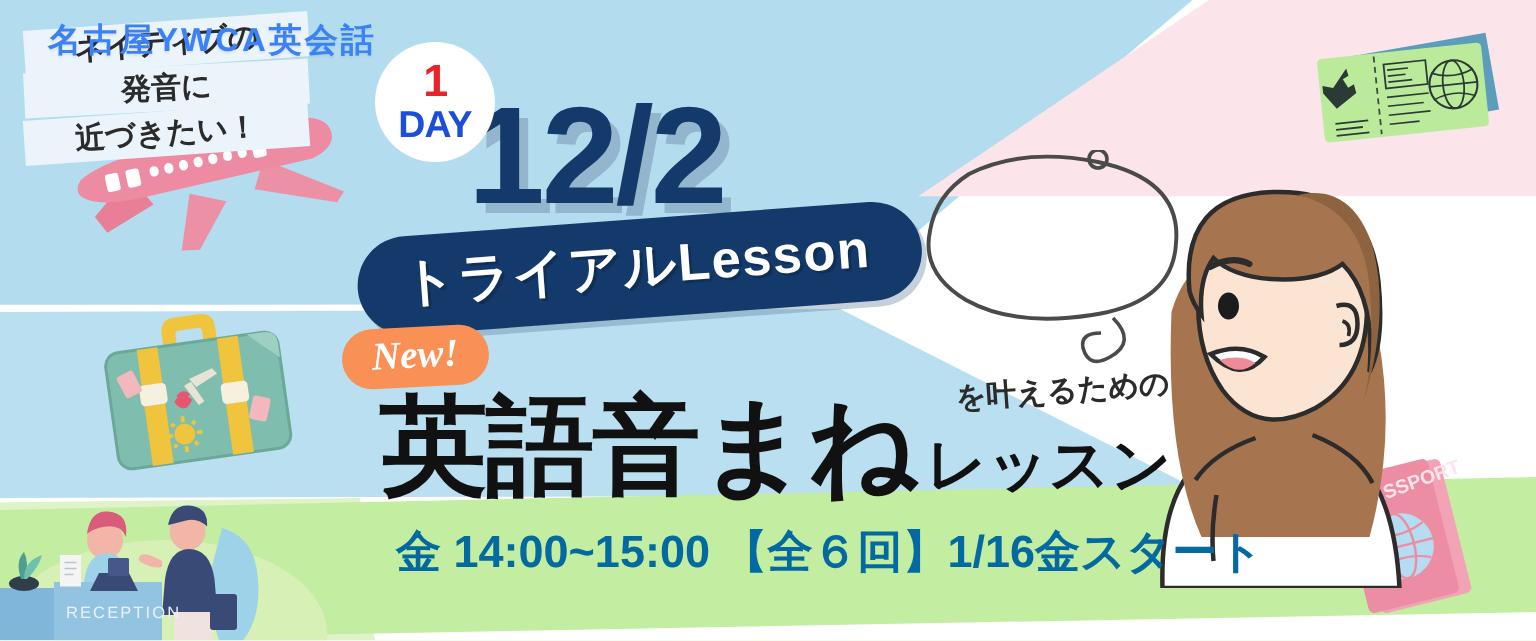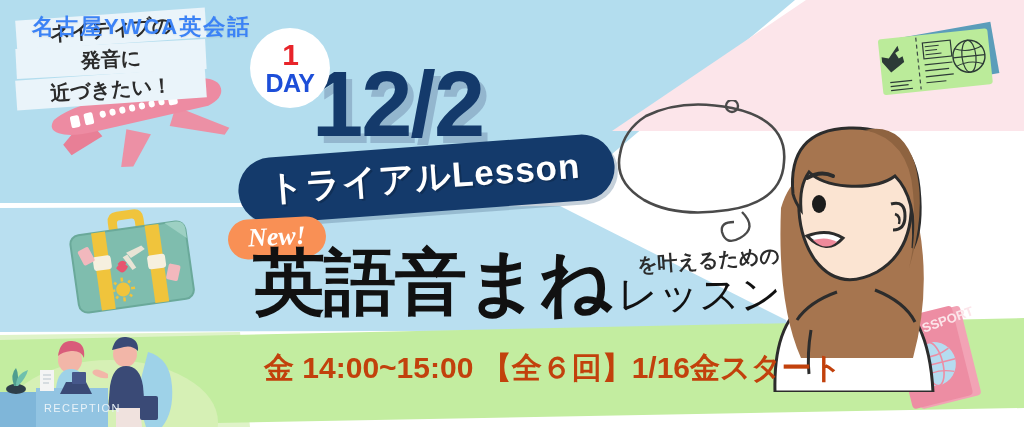--- a/index.html
+++ b/index.html
@@ -124,30 +124,30 @@
     z-index:13;
   }
   #new-badge span{
     color:#ffffff;font-size:26px;font-weight:bold;
     font-style:italic;white-space:nowrap;
     font-family:"Liberation Serif",serif;
   }
 
   
   #headline{
-    position:absolute;left:253px;top:246px;
+    position:absolute;left:253px;top:262px;
     z-index:13;display:flex;align-items:flex-end;
     white-space:nowrap;
   }
   #headline .main{
     font-size:72px;font-weight:bold;color:#111111;
     line-height:1;letter-spacing:-1px;
   }
   #headline .sub{
-    font-size:40px;font-weight:normal;color:#111111;
+    font-size:40px;font-weight:bold;color:#111111;
     line-height:1;margin-left:6px;margin-bottom:4px;
     letter-spacing:0px;
   }
 
   
   #bubble-wrap{position:absolute;left:612px;top:100px;width:240px;height:190px;z-index:11;}
   #bubble-text{
     position:absolute;left:16px;top:14px;
     width:190px;
     font-size:20px;line-height:1.5;color:#2b2b2b;
@@ -162,21 +162,21 @@
   #lead-in{
     position:absolute;left:637px;top:247px;
     font-size:20px;font-weight:bold;color:#2b2b2b;
     transform:rotate(-4deg);
     z-index:12;white-space:nowrap;
   }
 
   
   #schedule{
     position:absolute;left:264px;top:348px;
-    font-size:30px;font-weight:bold;color:#c2410c;
+    font-size:30px;font-weight:bold;color:#0369a1;
     z-index:13;white-space:nowrap;letter-spacing:0px;
   }
 
   
   #brand{
     position:absolute;left:32px;top:12px;
     font-size:22px;font-weight:bold;color:#3b82f6;
     letter-spacing:2px;z-index:14;white-space:nowrap;
     text-shadow:0 1px 2px rgba(0,0,0,0.08);
   }

